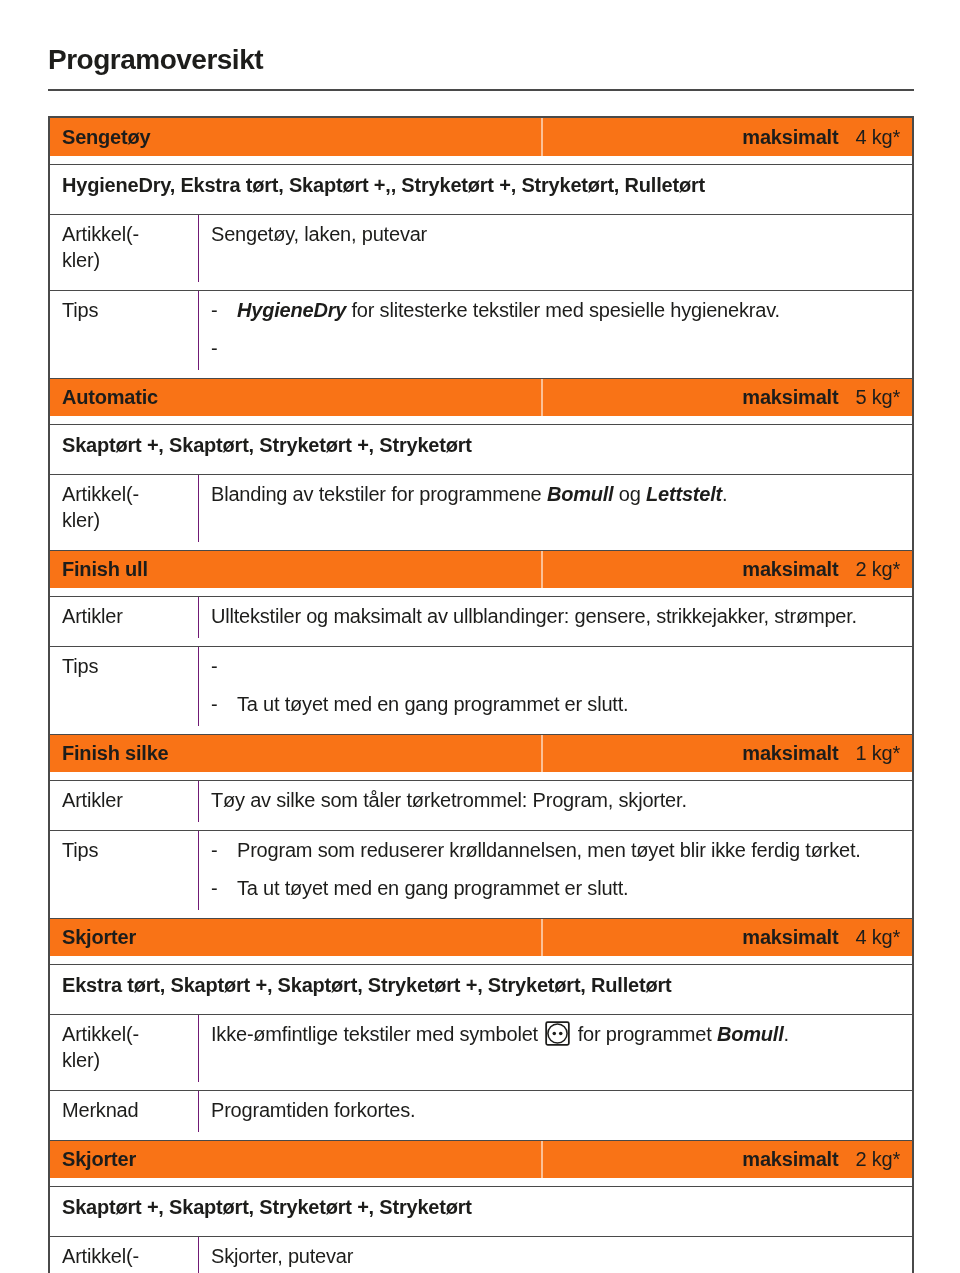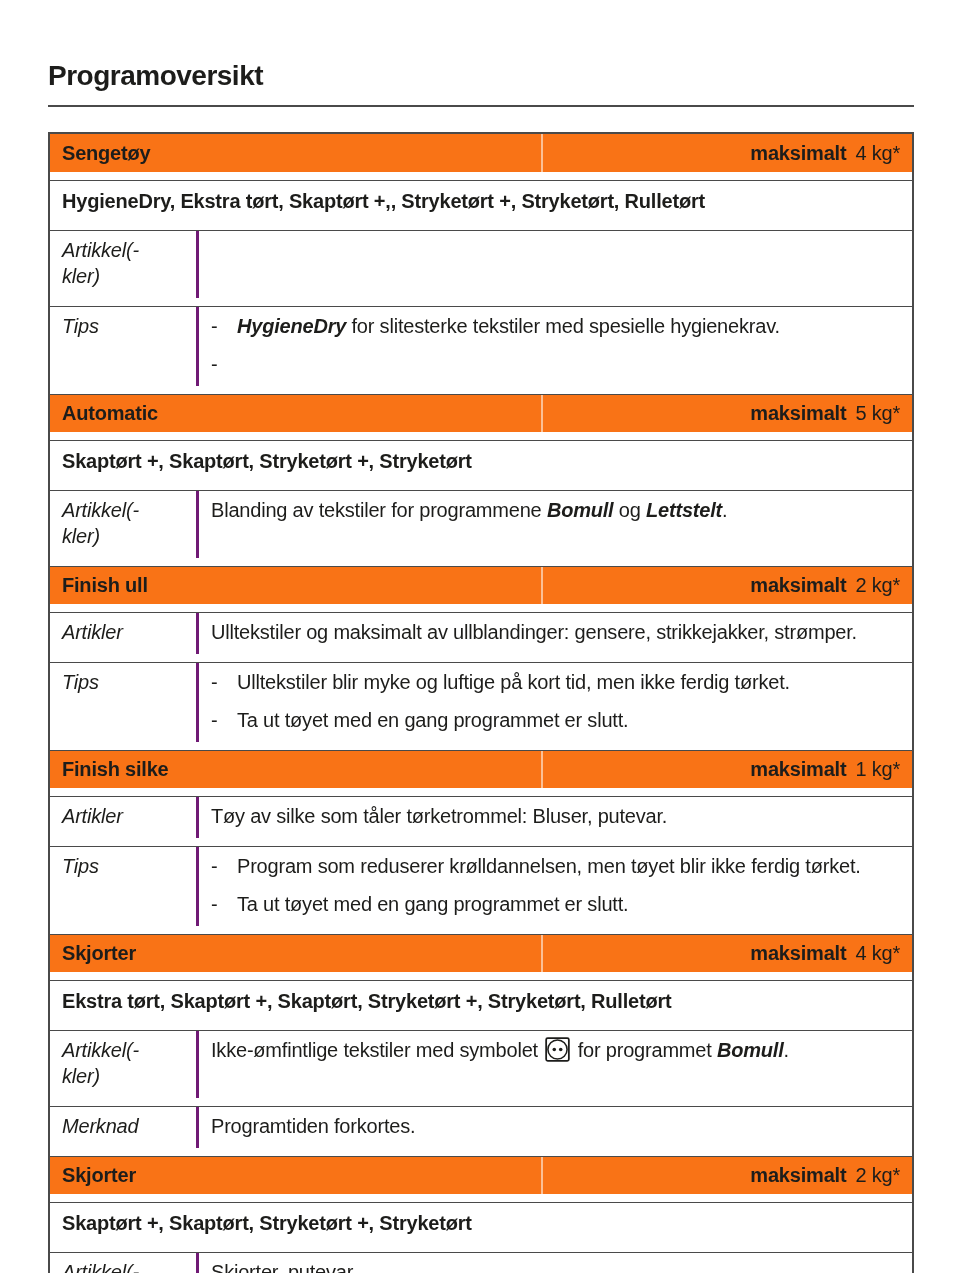--- a/index.html
+++ b/index.html
@@ -7,48 +7,47 @@
   body {
     width:960px; height:1273px; overflow:hidden;
     font-family:"Liberation Sans","DejaVu Sans",sans-serif;
     color:#1d1d1b;
     letter-spacing:-0.2px;
   }
   .content { padding:44px 46px 0 48px; }
   .page-title {
     font-size:28px; font-weight:700; letter-spacing:-0.5px;
     margin-bottom:13px;
-    margin-top:16px;
   }
   .title-rule { border:none; border-top:2px solid #4a4a4a; margin-bottom:25px; }
   .prog-table {
     border:2px solid #4a4a4a;
     font-size:20px;
   }
   .prog-table > div + div { border-top:1px solid #4a4a4a;margin-top:8px; }
   .sec-header {
     background:#f97316;
     display:flex; justify-content:space-between; align-items:center;
     height:38px; padding:0 12px;
     position:relative;
   }
   .sec-header::after {
     content:""; position:absolute; left:57%; top:0; bottom:0;
     width:2px; background:rgba(255,255,255,0.55); pointer-events:none;
   }
   .sec-name { font-weight:700; }
-  .sec-max { display:flex; align-items:baseline; gap:9px; position:relative; z-index:1; }
+  .sec-max { display:flex; align-items:baseline; gap:17px; position:relative; z-index:1; }
   .sec-max .max-label { font-weight:700; }
   .sec-max .max-value { font-weight:400; }
   .programs-row { font-weight:700; padding:7px 12px 8px; line-height:26px; }
   .body-row { display:flex; align-items:stretch; }
   .cell-label {
     flex:0 0 149px; width:149px;
-    border-right:3px solid #701a75;
-    padding:6px 12px 9px; line-height:26px;font-style:italic;
+    border-right:1px solid #701a75;
+    padding:6px 12px 9px; line-height:26px;
   }
   .cell-content { flex:1 1 auto; padding:6px 12px 9px; line-height:26px; }
   .bullet { display:flex; margin-bottom:12px; }
   .bullet:last-child { margin-bottom:0; }
   .bullet-marker { flex:0 0 26px; width:26px; }
   .seg-italic { font-style:italic;font-weight:bold; }
   .care-icon-svg { vertical-align:-5px; margin:0 2px; }
 </style>
 </head>
 <body>
@@ -63,20 +62,21 @@
           <div class="max-label">maksimalt</div>
           <div class="max-value">4 kg*</div>
         </div>
       </div>
       <div class="programs-row">HygieneDry, Ekstra tørt, Skaptørt +,, Stryketørt +, Stryketørt, Rulletørt</div>
       <div class="body-row">
         <div class="cell-label">
           <div>Artikkel(-</div>
           <div>kler)</div>
         </div>
+        <div class="cell-content"><span class="seg-regular">Sengetøy, laken, putevar</span></div>
       </div>
       <div class="body-row">
         <div class="cell-label">
           <div>Tips</div>
         </div>
         <div class="cell-content">
           <div class="bullet">
             <div class="bullet-marker">-</div>
             <div class="bullet-text"><span class="seg-italic">HygieneDry</span><span class="seg-regular"> for slitesterke tekstiler med spesielle hygienekrav.</span></div>
           </div>
@@ -113,40 +113,39 @@
         </div>
         <div class="cell-content"><span class="seg-regular">Ulltekstiler og maksimalt av ullblandinger: gensere, strikkejakker, strømper.</span></div>
       </div>
       <div class="body-row">
         <div class="cell-label">
           <div>Tips</div>
         </div>
         <div class="cell-content">
           <div class="bullet">
             <div class="bullet-marker">-</div>
-            <div class="bullet-text"><span class="seg-regular">Ulltekstiler blir myke og luftige på kort tid, men ikke ferdig tørket.</span></div>
           </div>
           <div class="bullet">
             <div class="bullet-marker">-</div>
             <div class="bullet-text"><span class="seg-regular">Ta ut tøyet med en gang programmet er slutt.</span></div>
           </div>
         </div>
       </div>
       <div class="sec-header">
         <div class="sec-name">Finish silke</div>
         <div class="sec-max">
           <div class="max-label">maksimalt</div>
           <div class="max-value">1 kg*</div>
         </div>
       </div>
       <div class="body-row">
         <div class="cell-label">
           <div>Artikler</div>
         </div>
-        <div class="cell-content"><span class="seg-regular">Tøy av silke som tåler tørketrommel: Bluser, putevar.</span></div>
+        <div class="cell-content"><span class="seg-regular">Tøy av silke som tåler tørketrommel: Program, skjorter.</span></div>
       </div>
       <div class="body-row">
         <div class="cell-label">
           <div>Tips</div>
         </div>
         <div class="cell-content">
           <div class="bullet">
             <div class="bullet-marker">-</div>
             <div class="bullet-text"><span class="seg-regular">Program som reduserer krølldannelsen, men tøyet blir ikke ferdig tørket.</span></div>
           </div>

